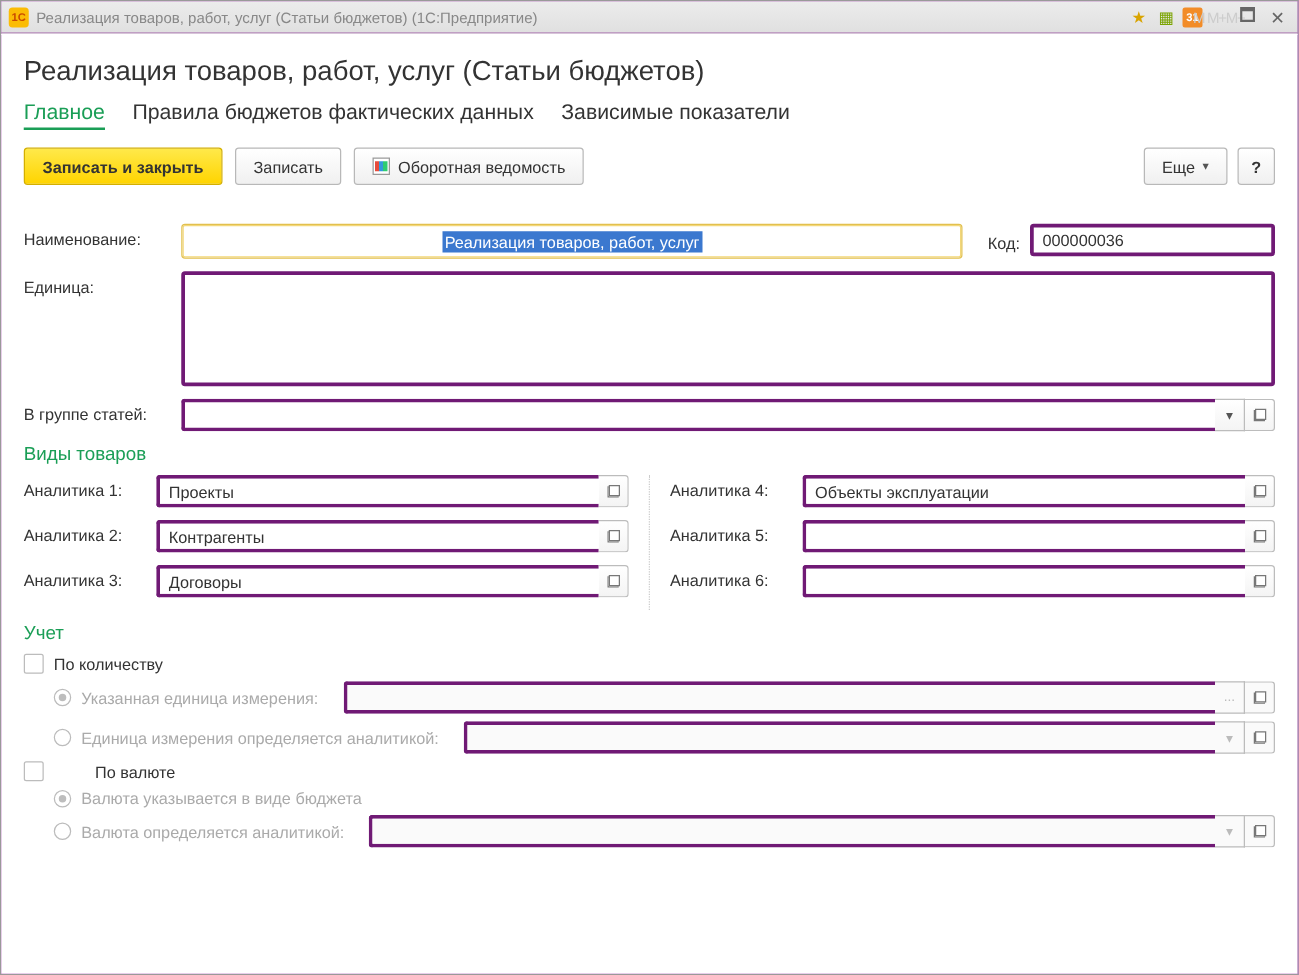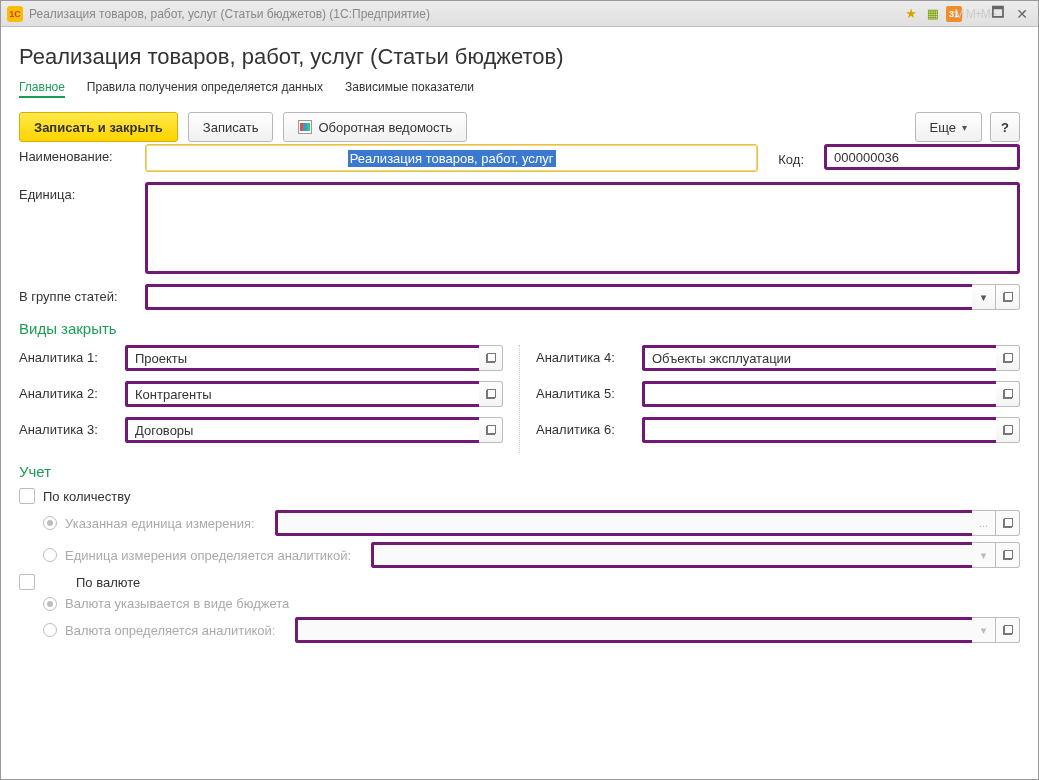--- a/index.html
+++ b/index.html
@@ -70,37 +70,37 @@
     font-size: 22px;
     font-weight: normal;
     margin: 6px 0 8px 0;
     color: #333;
   }
   .tabs {
     display: flex;
     gap: 22px;
     border-bottom: none;
     margin-bottom: 14px;
-    font-size: 12px;
+    font-size: 17px;
   }
   .tab {
     padding: 2px 0;
     color: #333;
     cursor: pointer;
   }
   .tab.active {
     color: #1a9e56;
     border-bottom: 2px solid #1a9e56;
     font-weight: 500;
   }
   .toolbar {
     display: flex;
     gap: 10px;
     align-items: flex-end;
-    margin-bottom: 2px;
+    margin-bottom: 31px;
   }
   .btn {
     height: 30px;
     padding: 0 14px;
     border: 1px solid #b8b8b8;
     border-radius: 3px;
     background: linear-gradient(#fff, #f0f0f0);
     font-size: 13px;
     color: #333;
     cursor: pointer;
@@ -210,21 +210,21 @@
     background:#fff;
   }
   .ext-icon::after {
     content:"";
     position:absolute;
     width:7px; height:7px;
     border:1px solid #777;
     right:0; top:0;
     background:#fff;
   }
-  .code-group { display: flex; align-items: center; gap: 20px; margin-left: 12px;}
+  .code-group { display: flex; align-items: center; gap: 8px; margin-left: 12px;}
   .code-input { width: 110px; }
 
   .section-title {
     color: #1a9e56;
     font-size: 15px;
     margin: 10px 0 8px 0;
   }
   .two-col {
     display: flex;
     gap: 16px;
@@ -279,21 +279,21 @@
       <span class="win-btn">🗖</span>
       <span class="win-btn">✕</span>
     </div>
   </div>
 
   <div class="content">
     <h1 class="page-title">Реализация товаров, работ, услуг (Статьи бюджетов)</h1>
 
     <div class="tabs">
       <div class="tab active">Главное</div>
-      <div class="tab">Правила получения определяется данных</div>
+      <div class="tab">Правила бюджетов фактических данных</div>
       <div class="tab">Зависимые показатели</div>
     </div>
 
     <div class="toolbar">
       <button class="btn btn-primary">Записать и закрыть</button>
       <button class="btn">Записать</button>
       <button class="btn">
         <span class="btn-icon-box">
             <span class="chart-mini"></span>
           </span>
@@ -329,21 +329,21 @@
         <div class="combo">
           <input class="text" value="" style="">
           <span class="cbtn">▾</span>
           <span class="cbtn">
               <span class="ext-icon"></span>
             </span>
         </div>
       </div>
     </div>
 
-    <div class="section-title">Виды закрыть</div>
+    <div class="section-title">Виды товаров</div>
 
     <div class="two-col">
       <div class="col">
         <div class="form-row">
           <div class="lbl lbl-narrow">Аналитика 1:</div>
           <div class="combo">
             <input class="text" value="Проекты" style="">
             <span class="cbtn">
                 <span class="ext-icon"></span>
               </span>

